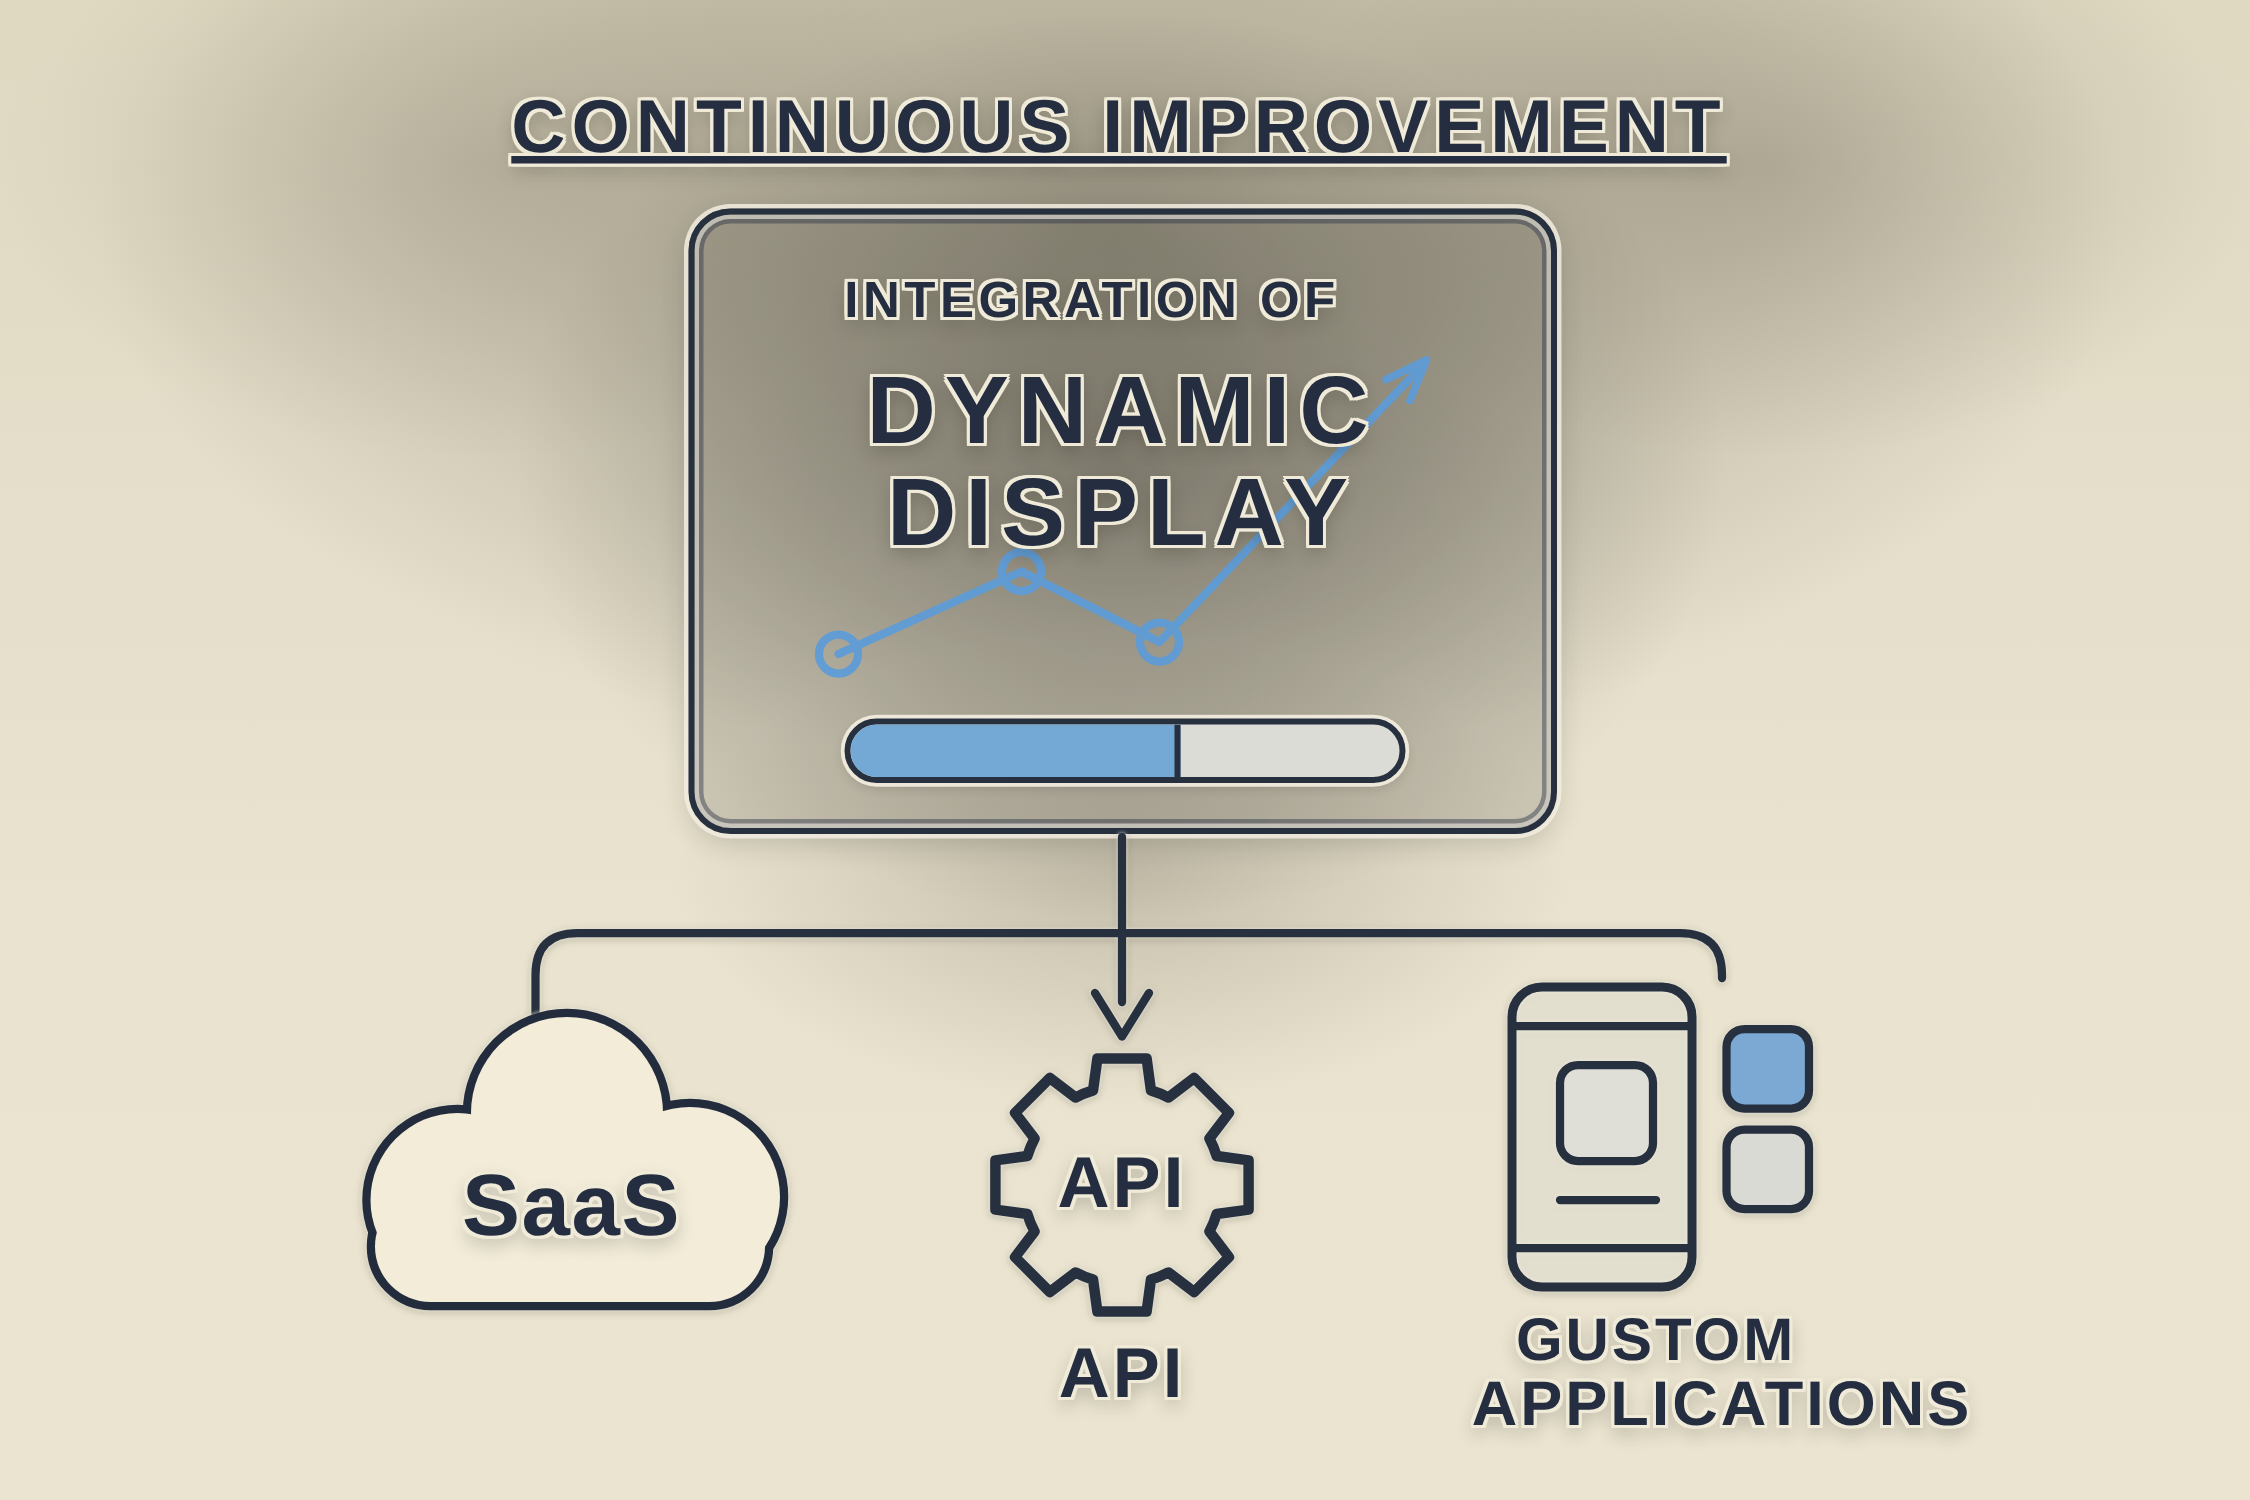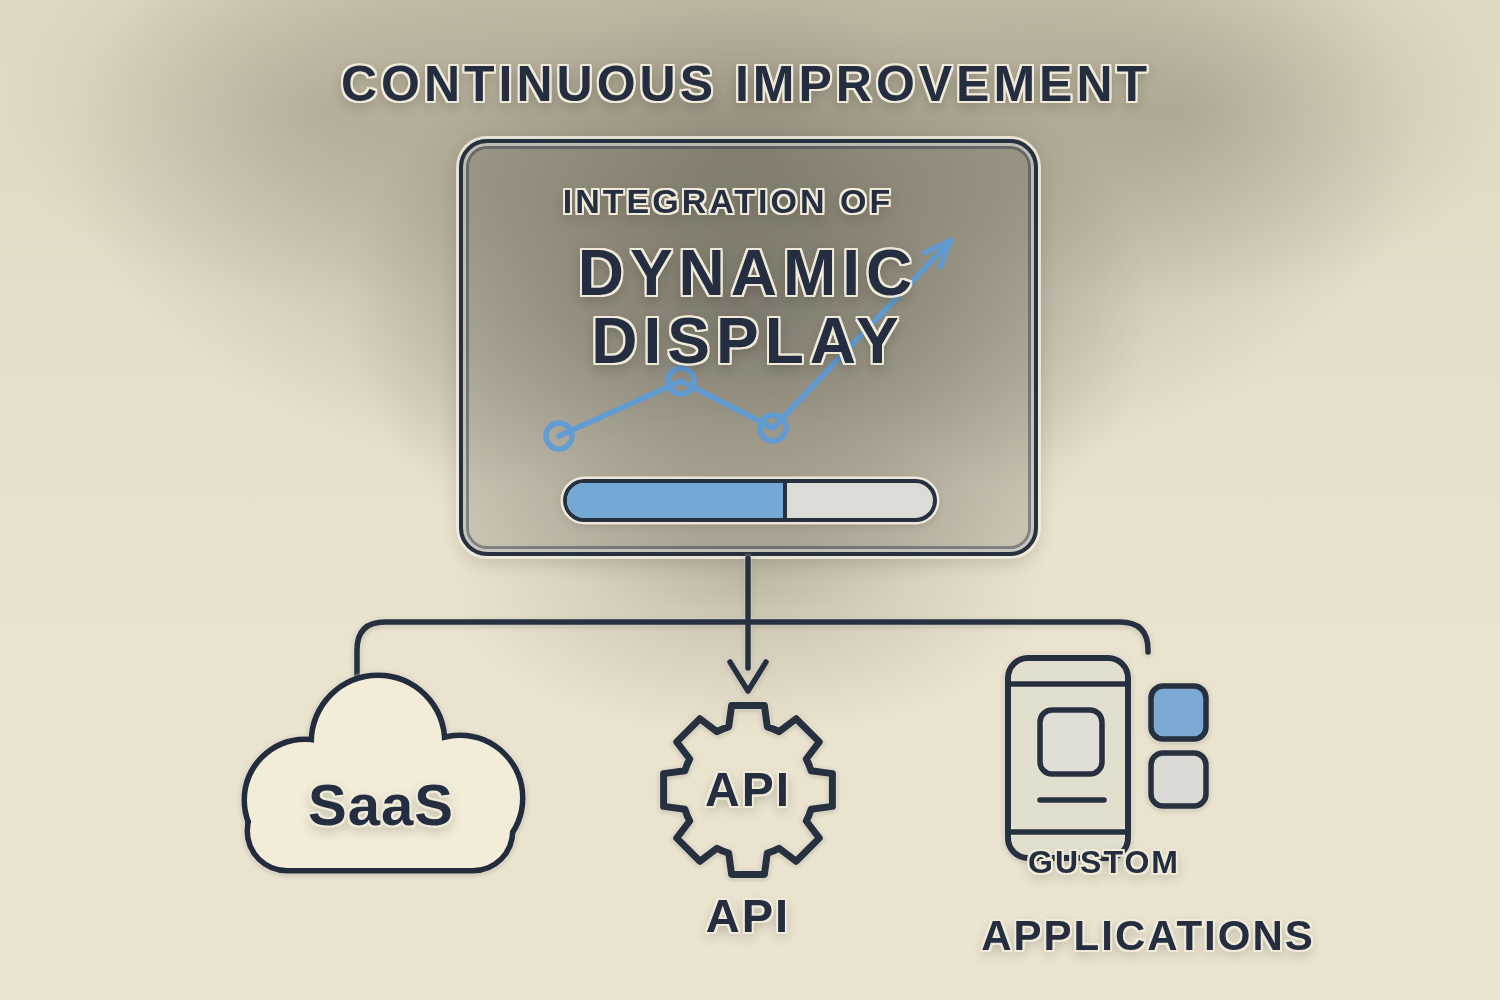--- a/index.html
+++ b/index.html
@@ -46,28 +46,28 @@
     position:absolute;z-index:3;
     color:#242E40;font-weight:700;white-space:nowrap;
     transform:translate(-50%,-50%);
     text-shadow:
       -2px -2px 0 var(--cream), 2px -2px 0 var(--cream),
       -2px  2px 0 var(--cream), 2px  2px 0 var(--cream),
       -2px  0   0 var(--cream), 2px  0   0 var(--cream),
        0   -2px 0 var(--cream), 0    2px 0 var(--cream),
        0    5px 12px rgba(40,40,30,0.30);
   }
-  .lbl-title       {left:746px;top:84px;  font-size:50px;letter-spacing:4px;}
+  .lbl-title       {left:746px;top:84px;  font-size:50px;letter-spacing:4px;text-decoration:underline;}
   .lbl-integration {left:728px;top:201px; font-size:34px;letter-spacing:3px;}
   .lbl-dynamic     {left:748px;top:273px; font-size:64px;letter-spacing:6px;}
   .lbl-display     {left:748px;top:341px; font-size:64px;letter-spacing:6px;}
   .lbl-saas        {left:381px;top:804px; font-size:58px;letter-spacing:1px;}
   .lbl-api-gear    {left:748px;top:789px; font-size:48px;letter-spacing:2px;}
   .lbl-api         {left:748px;top:915px; font-size:47px;letter-spacing:2px;}
-  .lbl-apps1       {left:1104px;top:862px;font-size:32px;letter-spacing:2px;}
+  .lbl-apps1       {left:1104px;top:894px;font-size:40px;letter-spacing:2px;}
   .lbl-apps2       {left:1104px;top:936px;font-size:42px;letter-spacing:2px;margin-left:44px;}
   .progress-track{
     position:absolute;left:563px;top:479px;width:374px;height:43px;
     box-sizing:border-box;z-index:3;
     border:4.5px solid var(--navy);border-radius:22px;
     background:#DBDCD6;overflow:hidden;display:flex;
     box-shadow:0 0 0 2.5px rgba(245,240,226,0.9), 0 3px 8px rgba(40,40,30,0.2);
   }
   .progress-fill{
     height:100%;background:var(--blue);

